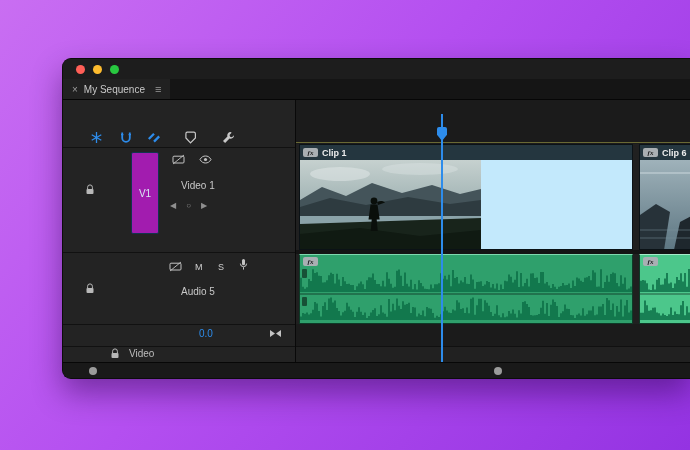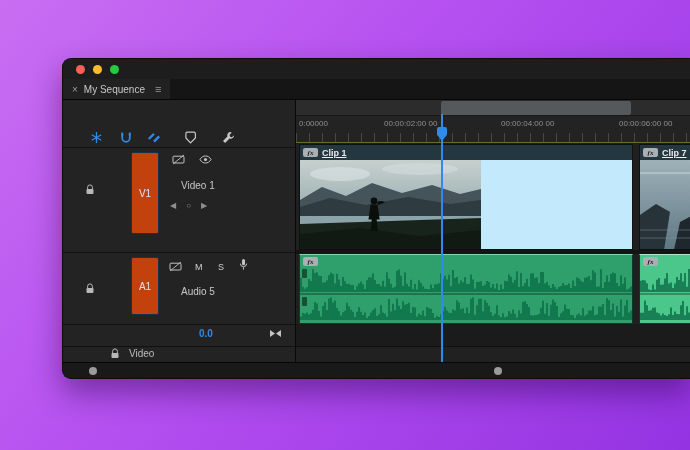--- a/index.html
+++ b/index.html
@@ -22,45 +22,45 @@
   .tab { height:20px; background:#212121; color:#c9c9c9; font-size:10px; display:flex; align-items:center; gap:6px; padding:0 9px; }
   .tab .x { color:#9a9a9a; font-size:10px; }
   .tab .menu { color:#9a9a9a; font-size:11px; margin-left:4px; }
   .main { height:262px; display:flex; flex:none; position:relative; }
 
   
   .hcol { width:233px; background:#232323; position:relative; border-right:1px solid #090909; flex:none; }
   .hsep { position:absolute; left:0; right:0; height:1px; background:#111; }
   .timecode { position:absolute; left:10px; top:5px; font:bold 15px "DejaVu Sans Mono", monospace; color:#2d8ceb; cursor:text; }
   .tbi { position:absolute; top:29px; width:18px; height:16px; display:flex; align-items:center; justify-content:center; cursor:pointer; }
-  .patch { position:absolute; left:68px; width:28px; background:#c2410c; border-radius:2px; color:#dcea f5;
+  .patch { position:absolute; left:68px; width:28px; background:#a21caf; border-radius:2px; color:#dcea f5;
            color:#d8e7f3; font-size:10px; display:flex; align-items:center; justify-content:center; cursor:pointer; border:1px solid #12344f;}
   .tname { position:absolute; left:106px; color:#c8c8c8; font-size:10px;margin-left:12px; }
   .mini { position:absolute; display:flex; align-items:center; justify-content:center; cursor:pointer; }
   .txtbtn { position:absolute; color:#cfcfcf; font-size:9px; cursor:pointer; }
   .kfnav { position:absolute; left:107px; top:101px; color:#8f8f8f; font-size:8px; letter-spacing:0; display:flex; gap:10px; }
   .kfnav span { cursor:pointer; }
-  .gain { position:absolute; left:136px; top:228px; color:#2d8ceb; font-size:10px; cursor:text;font-weight:bold; }
+  .gain { position:absolute; left:136px; top:228px; color:#2d8ceb; font-size:10px; cursor:text; }
   .bowtie { position:absolute; left:206px; top:229px; cursor:pointer; }
   .masterlbl { position:absolute; left:66px; top:248px; color:#bdbdbd; font-size:10px; }
 
   
   .tcol { flex:1; position:relative; background:#1b1b1b; overflow:hidden; }
   .ruler { position:absolute; left:0; right:0; top:0; height:42px; background:#232323; cursor:pointer; }
   .zoombar { position:absolute; left:0; right:0; top:0; height:16px; background:#2c2c2c; border-bottom:1px solid #181818; }
   .selband { position:absolute; left:145px; width:190px; top:1px; height:14px; background:#56595c; border-radius:2px; }
   .rlabel { position:absolute; top:19px; color:#909090; font-size:8px; white-space:nowrap; }
   .ticks { position:absolute; left:0; right:0; top:33px; height:9px;
            background:repeating-linear-gradient(to right,#474747 0 1px,transparent 1px 13px); }
   .workline { position:absolute; left:0; right:0; top:42px; height:1px; background:#84843d; opacity:.75; }
   .trackbg { position:absolute; left:0; right:0; background:#202020; }
   .rowsep { position:absolute; left:0; right:0; background:#141414; }
   .clip { position:absolute; border:1px solid #0b1216; overflow:hidden; cursor:pointer; }
   .clip-head { height:15px; background:#24363f; display:flex; align-items:center; gap:4px; padding:0 3px; }
-  .clip-label { color:#ececec; font-size:9px; font-weight:bold; white-space:nowrap;text-decoration:underline; }
+  .clip-label { color:#ececec; font-size:9px; font-weight:bold; white-space:nowrap; }
   .fx { width:15px; height:9px; background:#a9afb3; color:#16181a; border-radius:2px; font:italic bold 7px "Liberation Serif", serif;
         display:flex; align-items:center; justify-content:center; flex:none; }
   .thumb { position:absolute; left:0; top:15px; bottom:0; }
   .bluezone { position:absolute; left:181px; right:0; top:15px; bottom:0; background:#c3e9fc; }
   .aclip { position:absolute; top:154px; height:70px; cursor:pointer; border:1px solid #0d3a27; overflow:hidden; }
   .aclip.c1 { left:3px; width:334px; background:#2fa06c; border-top:1px solid #7fd8ae; }
   .aclip.c2 { left:343px; width:62px; background:#4cc78b; border-top:1px solid #a6ecc9; }
   .aband { position:absolute; left:0; right:0; height:24px; }
   .amid { position:absolute; left:0; right:0; top:38px; height:2px; background:rgba(0,0,0,.28); }
   .chip { position:absolute; left:2px; width:5px; height:9px; background:rgba(0,0,0,.5); border-radius:1px; }
@@ -154,21 +154,20 @@
         <span>○</span>
         <span>▶</span>
       </div>
 
       <div class="mini" style="left:22px; top:183px">
         <svg width="10" height="11" viewBox="0 0 10 11">
             <path d="M2.6 5V3.3a2.4 2.4 0 0 1 4.8 0V5" fill="none" stroke="#b8b8b8"></path>
             <rect x="1.5" y="5" width="7" height="5" rx="1" fill="#b8b8b8"></rect>
           </svg>
       </div>
-      <div class="patch" style="top:157px; height:58px">A1</div>
       <div class="mini" style="left:106px; top:161px">
         <svg width="13" height="11" viewBox="0 0 13 11">
             <rect x="1" y="2.2" width="11" height="6.8" rx="1" fill="none" stroke="#c4c4c4"></rect>
             <path d="M1 10 12 1" stroke="#c4c4c4" stroke-width=".9"></path>
           </svg>
       </div>
       <div class="txtbtn" style="left:132px; top:162px">M</div>
       <div class="txtbtn" style="left:155px; top:162px">S</div>
       <div class="mini" style="left:176px; top:158px">
         <svg width="9" height="13" viewBox="0 0 9 13">
@@ -189,30 +188,20 @@
         <svg width="10" height="11" viewBox="0 0 10 11">
             <path d="M2.6 5V3.3a2.4 2.4 0 0 1 4.8 0V5" fill="none" stroke="#b8b8b8"></path>
             <rect x="1.5" y="5" width="7" height="5" rx="1" fill="#b8b8b8"></rect>
           </svg>
       </div>
       <div class="masterlbl">Video</div>
     </div>
 
     <div class="tcol">
 
-      <div class="ruler">
-        <div class="zoombar">
-          <div class="selband"></div>
-        </div>
-        <span class="rlabel" style="left:3px">0:00000</span>
-        <span class="rlabel" style="left:88px">00:00:02:00 00</span>
-        <span class="rlabel" style="left:205px">00:00:04:00 00</span>
-        <span class="rlabel" style="left:323px">00:00:06:00 00</span>
-        <div class="ticks"></div>
-      </div>
       <div class="workline"></div>
 
       <div class="trackbg" style="top:44px; height:106px"></div>
       <div class="trackbg" style="top:154px; height:70px"></div>
       <div class="rowsep" style="top:150px; height:4px"></div>
 
       <div class="clip" style="left:3px; top:44px; width:334px; height:106px">
         <div class="clip-head">
           <span class="fx">fx</span>
           <span class="clip-label">Clip 1</span>
@@ -239,21 +228,21 @@
               <path d="M77 42c3-1.5 6-1.5 8 .5l-7 2.5z"></path>
             </g>
           </svg>
         </div>
         <div class="bluezone"></div>
       </div>
 
       <div class="clip" style="left:343px; top:44px; width:62px; height:106px">
         <div class="clip-head">
           <span class="fx">fx</span>
-          <span class="clip-label">Clip 7</span>
+          <span class="clip-label">Clip 6</span>
         </div>
         <div class="thumb" style="width:62px">
           <svg width="62" height="90" viewBox="0 0 62 90" preserveAspectRatio="none">
             <defs>
                 <linearGradient id="sea1" x1="0" y1="0" x2="0" y2="1">
               <stop offset="0" stop-color="#9fb2ba"></stop>
                   <stop offset="1" stop-color="#5d7682"></stop>
                 </linearGradient>
               </defs>
             <rect width="62" height="90" fill="url(#sea1)"></rect>

